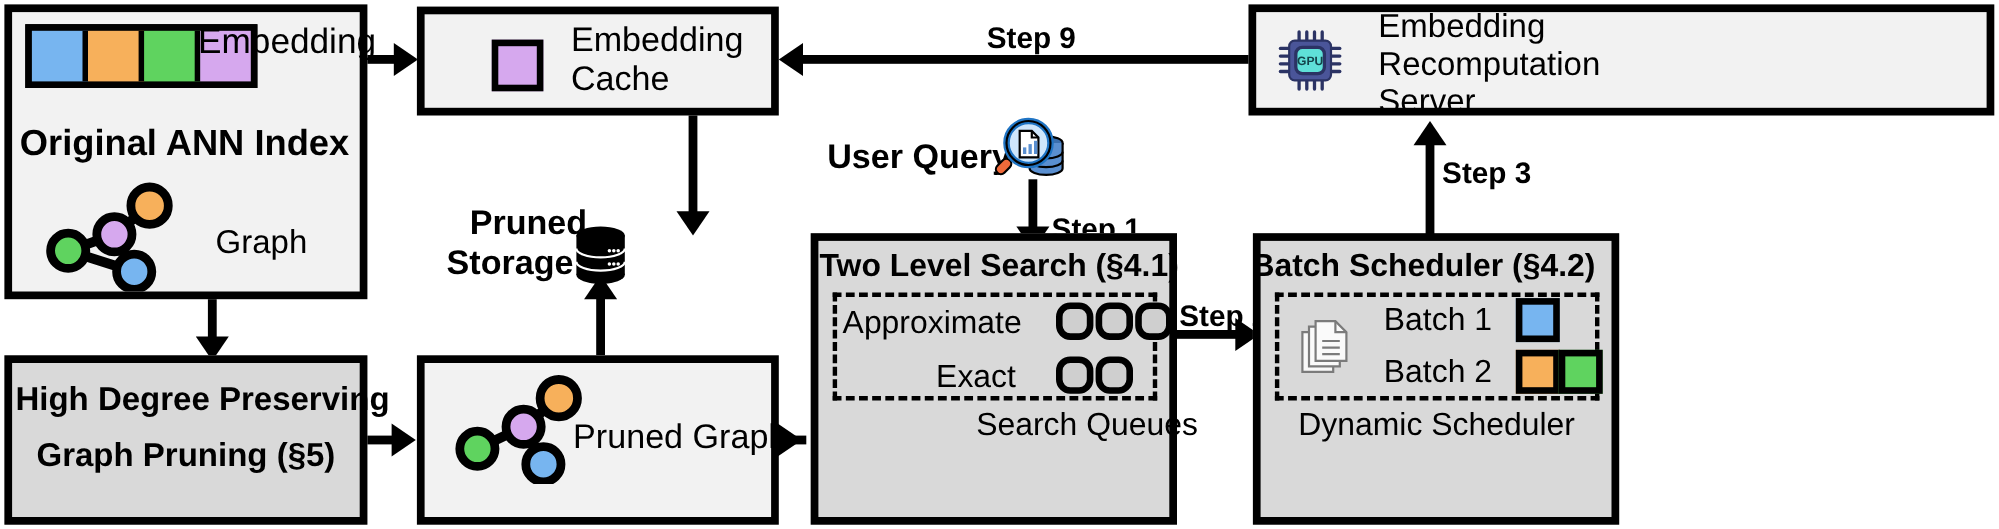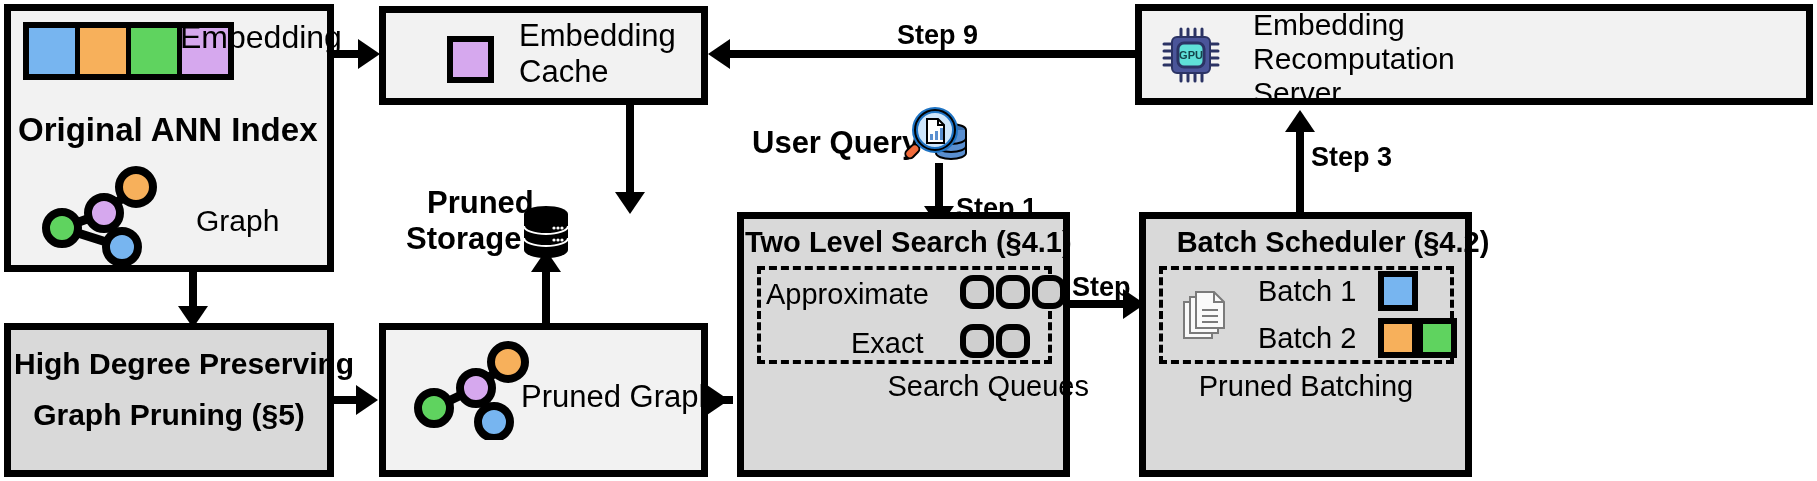--- a/index.html
+++ b/index.html
@@ -184,21 +184,21 @@
   <div class="qslot" style="left:960px;top:324px;width:34px;height:34px;"></div>
   <div class="qslot" style="left:996px;top:324px;width:34px;height:34px;"></div>
 
   <div class="lbl" style="left:745px;top:370px;width:344px;text-align:right;font-size:29px;">Search Queues</div>
 
   <div class="hline" style="left:1070px;top:300px;width:62px;"></div>
   <div class="ar-r" style="left:1123px;top:289px;"></div>
   <div class="lbl bold" style="left:1072px;top:272px;font-size:27px;">Step 2</div>
 
   <div class="box gray" style="left:1139px;top:212px;width:333px;height:265px;"></div>
-  <div class="lbl bold" style="left:1147px;top:226px;width:372px;text-align:center;font-size:29px;">Batch Scheduler (§4.2)</div>
+  <div class="lbl bold" style="left:1108px;top:226px;width:372px;text-align:center;font-size:29px;">Batch Scheduler (§4.2)</div>
 
   <div class="dashed" style="left:1159px;top:266px;width:295px;height:98px;"></div>
 
   <div class="svgwrap" style="left:1180px;top:288px;">
     <svg width="48" height="54" viewBox="0 0 48 54">
       <g fill="#fafafa" stroke="#7b7b7b" stroke-width="2">
         <path d="M4 14 h18 l10 10 v26 h-28 z"></path>
         <path d="M10 9 h18 l10 10 v26 h-28 z"></path>
         <path d="M16 4 h18 l10 10 v26 h-28 z"></path>
       </g>
@@ -211,21 +211,21 @@
     </svg>
   </div>
 
   <div class="lbl" style="left:1258px;top:275px;font-size:29px;">Batch 1</div>
   <div class="sq" style="left:1378px;top:271px;width:40px;height:40px;background:#77b5f0;"></div>
 
   <div class="lbl" style="left:1258px;top:322px;font-size:29px;">Batch 2</div>
   <div class="sq" style="left:1378px;top:318px;width:40px;height:40px;background:#f7b05b;"></div>
   <div class="sq" style="left:1417px;top:318px;width:40px;height:40px;background:#5fd35f;"></div>
 
-  <div class="lbl" style="left:1147px;top:370px;width:318px;text-align:center;font-size:29px;">Pruned Batching</div>
+  <div class="lbl" style="left:1147px;top:370px;width:318px;text-align:center;font-size:29px;">Dynamic Scheduler</div>
 
   <div class="vline" style="left:1296px;top:128px;height:86px;"></div>
   <div class="ar-u" style="left:1285px;top:110px;"></div>
   <div class="lbl bold" style="left:1311px;top:142px;font-size:27px;">Step 3</div>
 
   <div class="box" style="left:1135px;top:4px;width:678px;height:101px;"></div>
 
   <div class="svgwrap" style="left:1160px;top:26px;">
     <svg width="62" height="58" viewBox="0 0 62 58">
       <g stroke="#2b3364" stroke-width="3" stroke-linecap="round">

